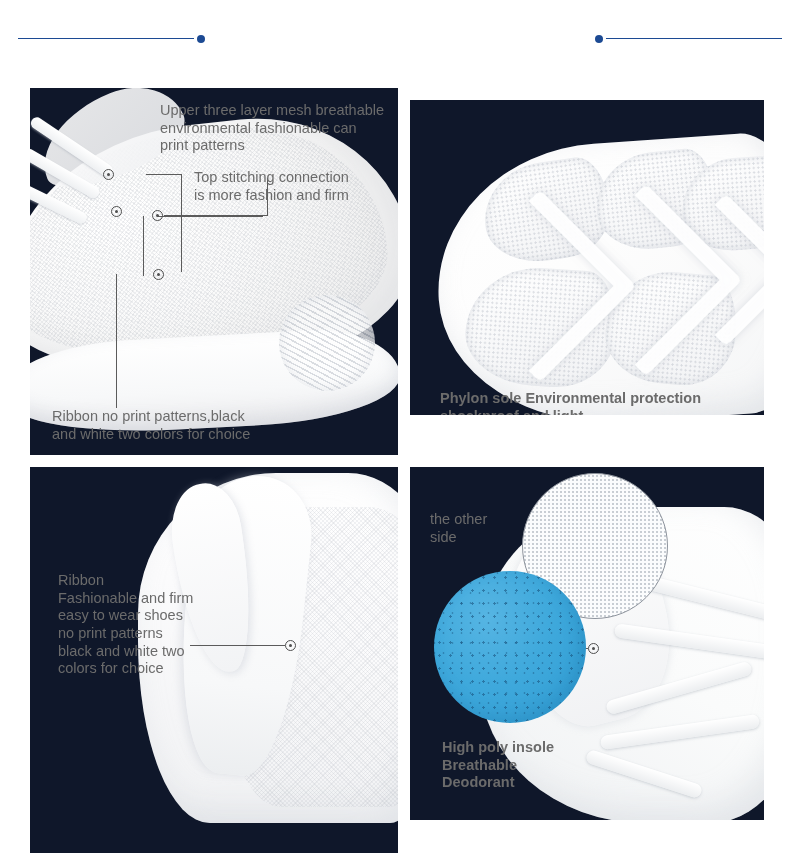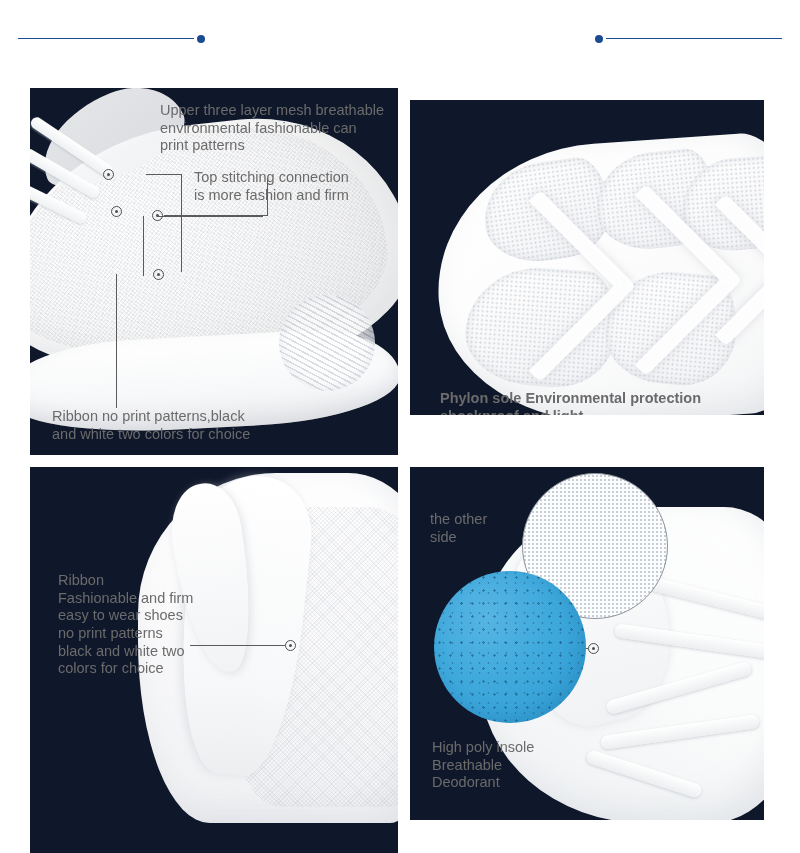--- a/index.html
+++ b/index.html
@@ -400,18 +400,18 @@
 
     <div class="mesh-inset"></div>
 
     <div class="lead-h" style="left:106px; top:181px; width:72px;"></div>
     <div class="marker" style="left:178px; top:176px;"></div>
 
     <div class="insole-circle"></div>
 
     <div class="callout" style="left:20px; top:12px; width:120px;margin-top:32px;">the other
 side</div>
-    <div class="callout" style="left:22px; top:272px; width:220px;">High poly insole
+    <div class="callout" style="left:32px; top:272px; width:220px;font-weight:bold;">High poly insole
 Breathable
 Deodorant</div>
   </div>
 
 </div>
 
 </body></html>

